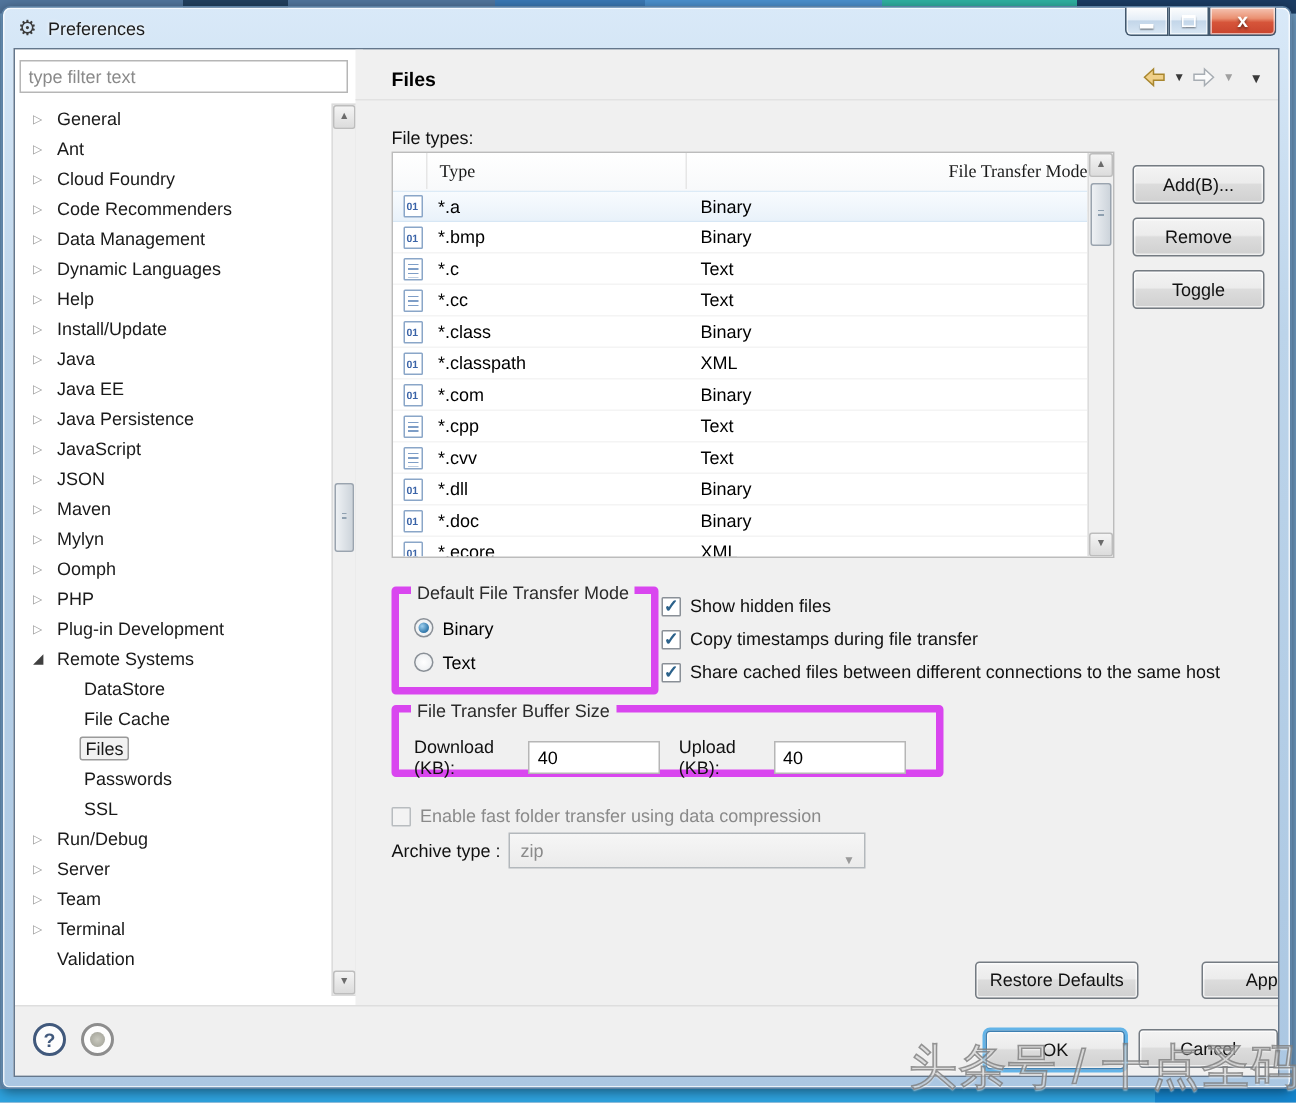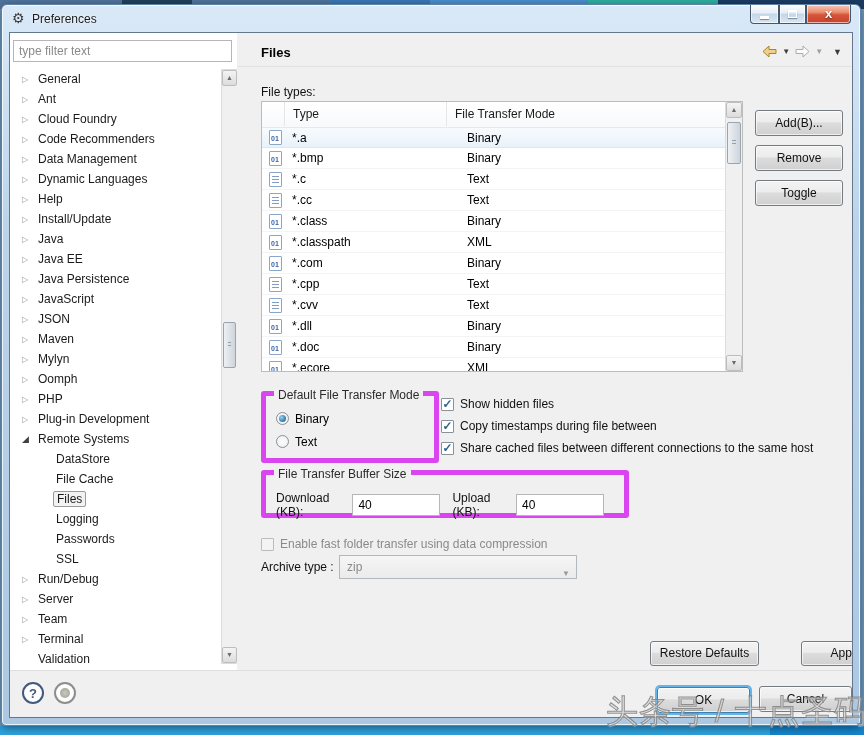--- a/index.html
+++ b/index.html
@@ -60,24 +60,24 @@
   .nav { position:absolute; right:10px; top:11px; display:flex; align-items:center; gap:4px; }
   .nav svg { display:block; }
   .drop { font-size:8px; color:#3a3a3a; }
   .drop.dim { color:#a0a0a0; }
   .header-sep { position:absolute; left:0; right:0; top:33px; height:1px; background:#e2e2e2; }
 
   .section-label { position:absolute; left:24px; top:52px; color:#111; }
 
   
   .ftable { position:absolute; left:24px; top:68px; width:482px; height:271px; background:#fff; border:1px solid #bcbcbc; overflow:hidden; }
-  .thead { position:absolute; left:0; top:0; right:17px; height:39px; background:linear-gradient(#fff,#f4f6f8); border-bottom:1px solid #dfdfdf; }
+  .thead { position:absolute; left:0; top:0; right:17px; height:39px; background:linear-gradient(#fff,#f4f6f8); border-bottom:1px solid #dfdfdf;font-family:Liberation Serif, serif; }
   .th { position:absolute; top:0; height:24px; line-height:24px; color:#1a1a1a; padding-left:8px; border-left:1px solid #e6e6e6; }
   .th-type { left:22px; width:175px; }
-  .th-mode { left:184px; right:0; }
+  .th-mode { left:195px; right:0;text-align:right; }
   .tbody { position:absolute; left:0; top:25px; right:17px; bottom:0; overflow:hidden; }
   .trow { position:relative; height:21px; display:flex; align-items:center; border-bottom:1px solid #f4f4f4; }
   .trow.selected { background:linear-gradient(#f8fbfe,#e9f2fa); border-top:1px solid #dcebf7; border-bottom:1px solid #d7e7f5; }
   .cell-type { position:absolute; left:30px; }
   .cell-mode { position:absolute; left:205px; }
   .file-icon { position:absolute; left:7px; width:13px; height:15px; background:#fff; border:1px solid #8aa6c8; border-radius:1px; }
   .file-icon .b01 { position:absolute; left:1px; top:4px; font-size:7px; line-height:7px; color:#3b64a8; font-weight:bold; letter-spacing:0; }
   .file-icon .tlines { position:absolute; left:2px; right:2px; top:3px; height:9px;
     background:repeating-linear-gradient(#7e9ec7 0 1px, transparent 1px 3px); }
   .table-sb { right:0; top:0; bottom:0; border:none; border-left:1px solid #dcdcdc; }
@@ -246,24 +246,20 @@
             <span class="expander none"></span>
             <span class="tree-label">DataStore</span>
           </div>
           <div class="tree-item depth1">
             <span class="expander none"></span>
             <span class="tree-label">File Cache</span>
           </div>
           <div class="tree-item depth1 selected">
             <span class="expander none"></span>
             <span class="tree-label">Files</span>
-          </div>
-          <div class="tree-item depth1">
-            <span class="expander none"></span>
-            <span class="tree-label">Logging</span>
           </div>
           <div class="tree-item depth1">
             <span class="expander none"></span>
             <span class="tree-label">Passwords</span>
           </div>
           <div class="tree-item depth1">
             <span class="expander none"></span>
             <span class="tree-label">SSL</span>
           </div>
           <div class="tree-item depth0">
@@ -431,21 +427,21 @@
           </div>
       </div>
 
       <div class="cb-col">
           <div class="cb-row">
             <span class="cb checked">✓</span>
             <span class="cb-label">Show hidden files</span>
           </div>
           <div class="cb-row">
             <span class="cb checked">✓</span>
-            <span class="cb-label">Copy timestamps during file between</span>
+            <span class="cb-label">Copy timestamps during file transfer</span>
           </div>
           <div class="cb-row">
             <span class="cb checked">✓</span>
             <span class="cb-label">Share cached files between different connections to the same host</span>
           </div>
         </div>
 
       <div class="groupbox g-buffer">
         <span class="group-legend">File Transfer Buffer Size</span>
         <div class="buffer-row">

